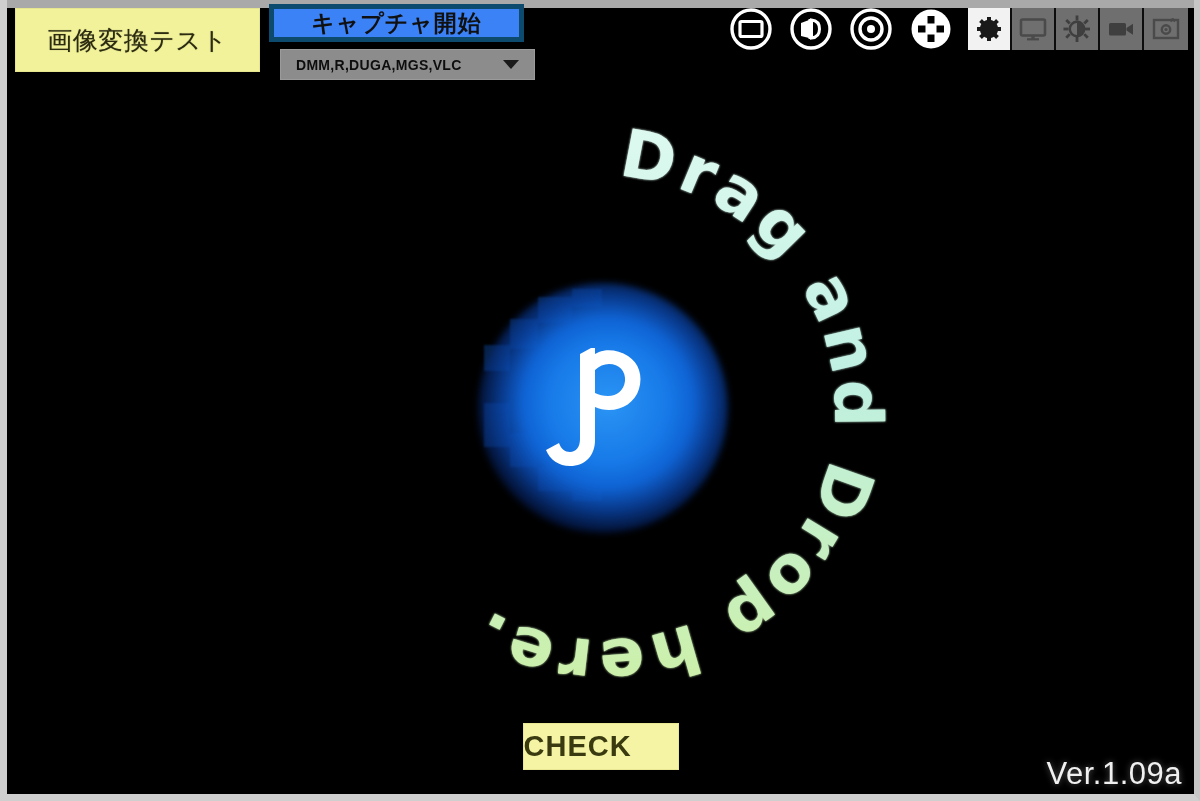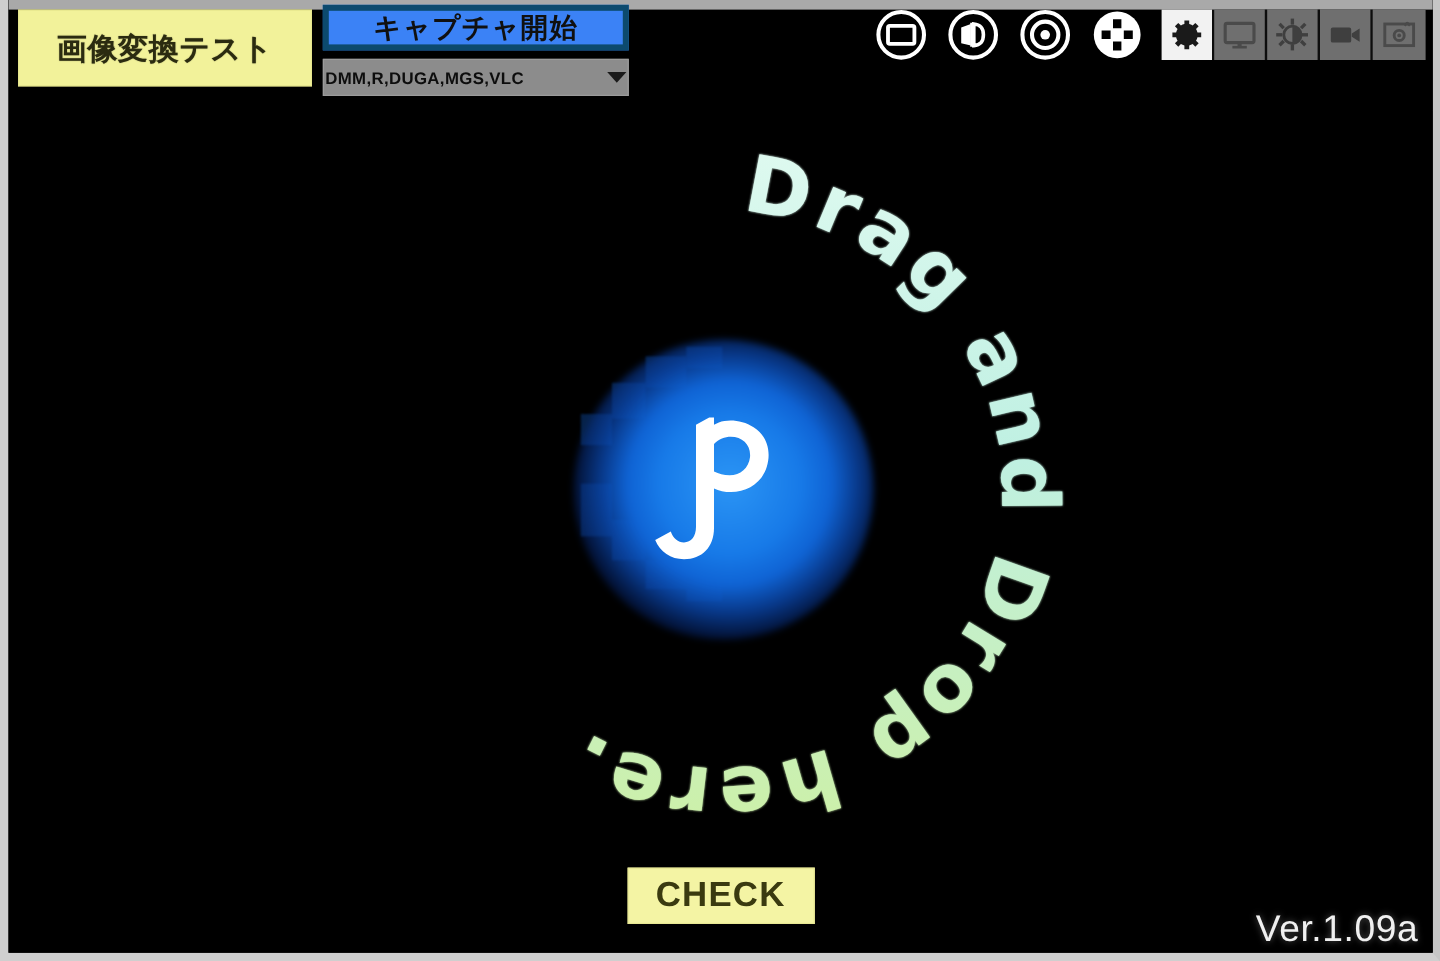--- a/index.html
+++ b/index.html
@@ -54,21 +54,21 @@
     border: 1px solid #e6e68e;
     box-sizing: border-box;
     display: flex;
     align-items: center;
     justify-content: center;
     cursor: pointer;
   }
   #title-button .label {
     color: #2b2b10;
     font-size: 25px;
-    font-weight: bold;
+    font-weight: normal;
     letter-spacing: 0.5px;
     text-shadow: 0 0 1px rgba(0,0,0,.45);
   }
 
   
   #capture-group {
     position: absolute;
     left: 262px;
     top: 4px;
     width: 255px;
@@ -92,22 +92,23 @@
   }
   #source-select {
     margin-top: 7px;
     width: 255px;
     height: 31px;
     background: #8c8c8c;
     border: 1px solid #9b9b9b;
     box-sizing: border-box;
     display: flex;
     align-items: center;
-    padding: 0 1px;
-    cursor: pointer;
+    padding: 0 15px;
+    cursor: pointer;
+    margin-left: 11px;
   }
   #source-select .value {
     flex: 1;
     color: #0d0d0d;
     font-size: 14px;
     font-weight: bold;
     letter-spacing: 0.3px;
     white-space: nowrap;
     overflow: hidden;
   }
@@ -249,21 +250,21 @@
     left: 50%;
     margin-left: -78px;
     bottom: 24px;
     width: 156px;
     height: 47px;
     background: #f4f4a4;
     border: 1px solid #e8e894;
     box-sizing: border-box;
     display: flex;
     align-items: center;
-    justify-content: center;
+    justify-content: flex-start;
     cursor: pointer;
   }
   #check-button .label {
     color: #3a3a10;
     font-size: 29px;
     font-weight: bold;
     letter-spacing: 1px;
   }
 
   #version-label {

